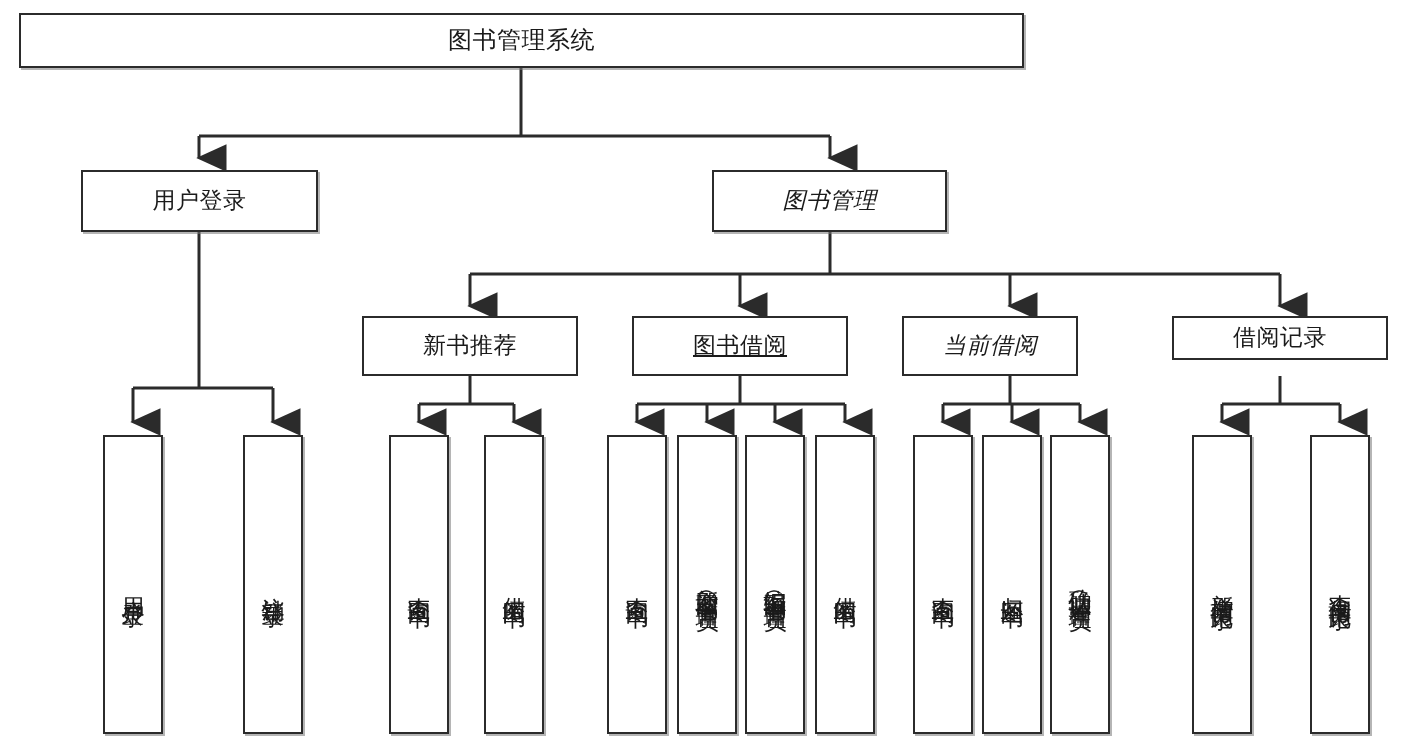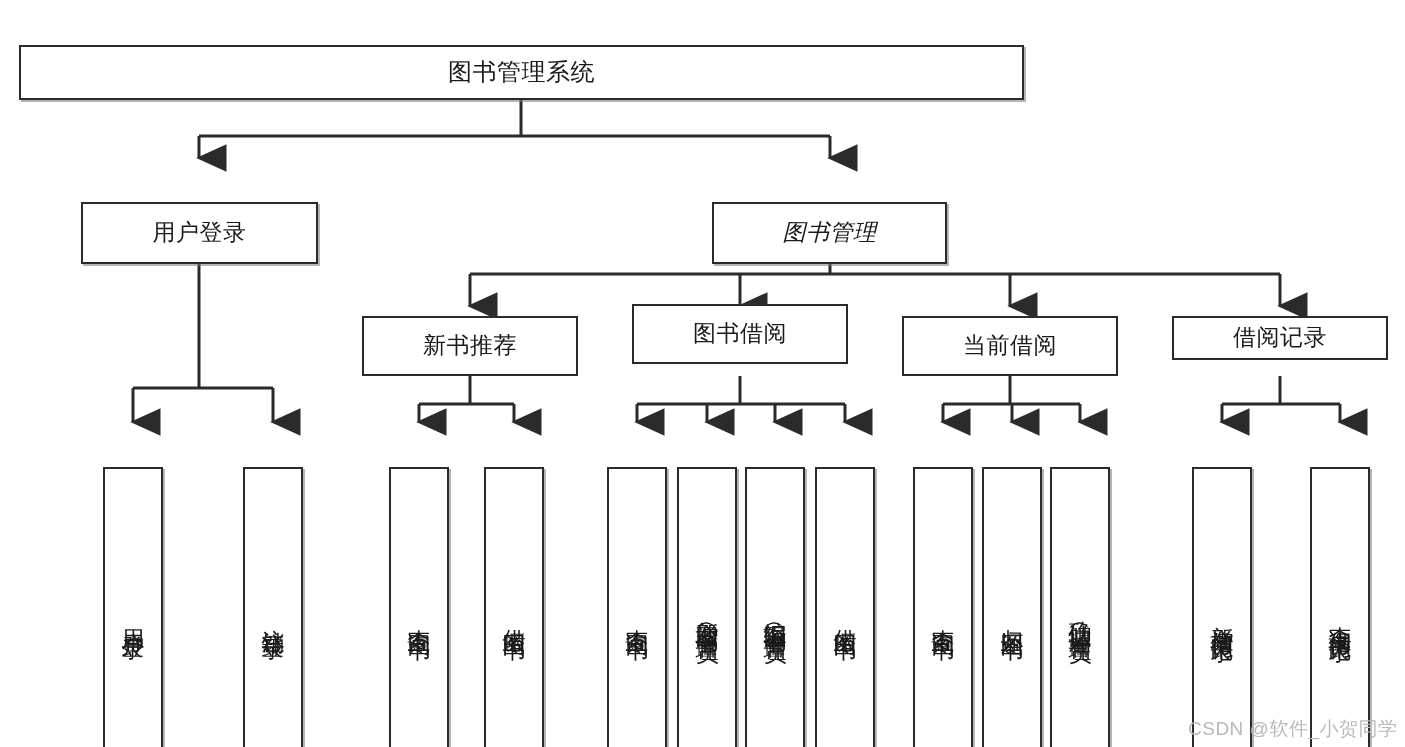--- a/index.html
+++ b/index.html
@@ -30,21 +30,20 @@
     box-sizing: border-box;
     border: 2px solid #2b2b2b;
     background: #ffffff;
     display: flex;
     align-items: center;
     justify-content: center;
     color: #1a1a1a;
   }
   .node.shadowed {
     box-shadow: 2px 2px 0 0 rgba(120,120,120,0.55);
-    margin-top: 32px;
   }
   .node .label {
     display: block;
     text-align: center;
     line-height: 1.18;
     letter-spacing: 0.5px;
   }
   
   .node.horiz .label {
     writing-mode: horizontal-tb;
@@ -140,24 +139,24 @@
   <div class="node horiz shadowed" style="left:81px; top:170px; width:237px; height:62px;">
     <span class="label">用户登录</span>
   </div>
   <div class="node horiz shadowed" style="left:712px; top:170px; width:235px; height:62px;font-style:italic;">
     <span class="label">图书管理</span>
   </div>
 
   <div class="node horiz" style="left:362px; top:316px; width:216px; height:60px;">
     <span class="label">新书推荐</span>
   </div>
-  <div class="node horiz" style="left:632px; top:304px; width:216px; height:60px;">
+  <div class="node horiz" style="left:632px; top:316px; width:216px; height:60px;text-decoration:underline;">
     <span class="label">图书借阅</span>
   </div>
-  <div class="node horiz" style="left:902px; top:316px; width:216px; height:60px;">
+  <div class="node horiz" style="left:902px; top:316px; width:176px; height:60px;font-style:italic;">
     <span class="label">当前借阅</span>
   </div>
   <div class="node horiz" style="left:1172px; top:316px; width:216px; height:44px;">
     <span class="label">借阅记录</span>
   </div>
 
   <div class="node vert shadowed" style="left:103px; top:435px; width:60px; height:299px;">
     <span class="label">用户登录</span>
   </div>
   <div class="node vert shadowed" style="left:243px; top:435px; width:60px; height:299px;">
@@ -194,15 +193,14 @@
     <span class="label">确认归还（管理员）</span>
   </div>
 
   <div class="node vert shadowed" style="left:1192px; top:435px; width:60px; height:299px;">
     <span class="label">新增借阅记录</span>
   </div>
   <div class="node vert shadowed" style="left:1310px; top:435px; width:60px; height:299px;">
     <span class="label">查询借阅记录</span>
   </div>
 
-  <div id="watermark">CSDN @软件_小贺同学</div>
 
 </div>
 
 </body></html>

